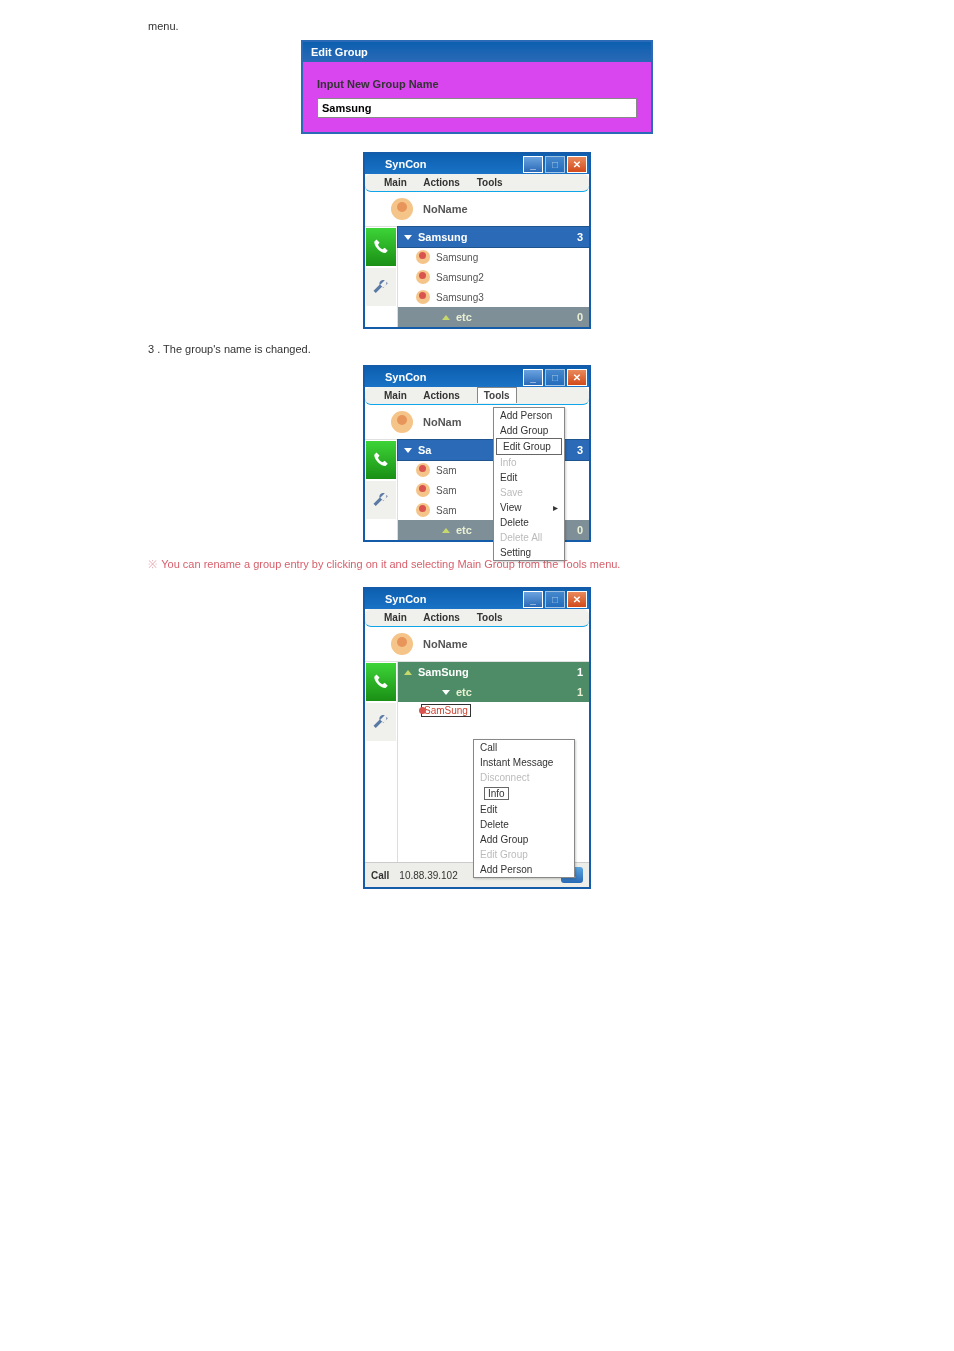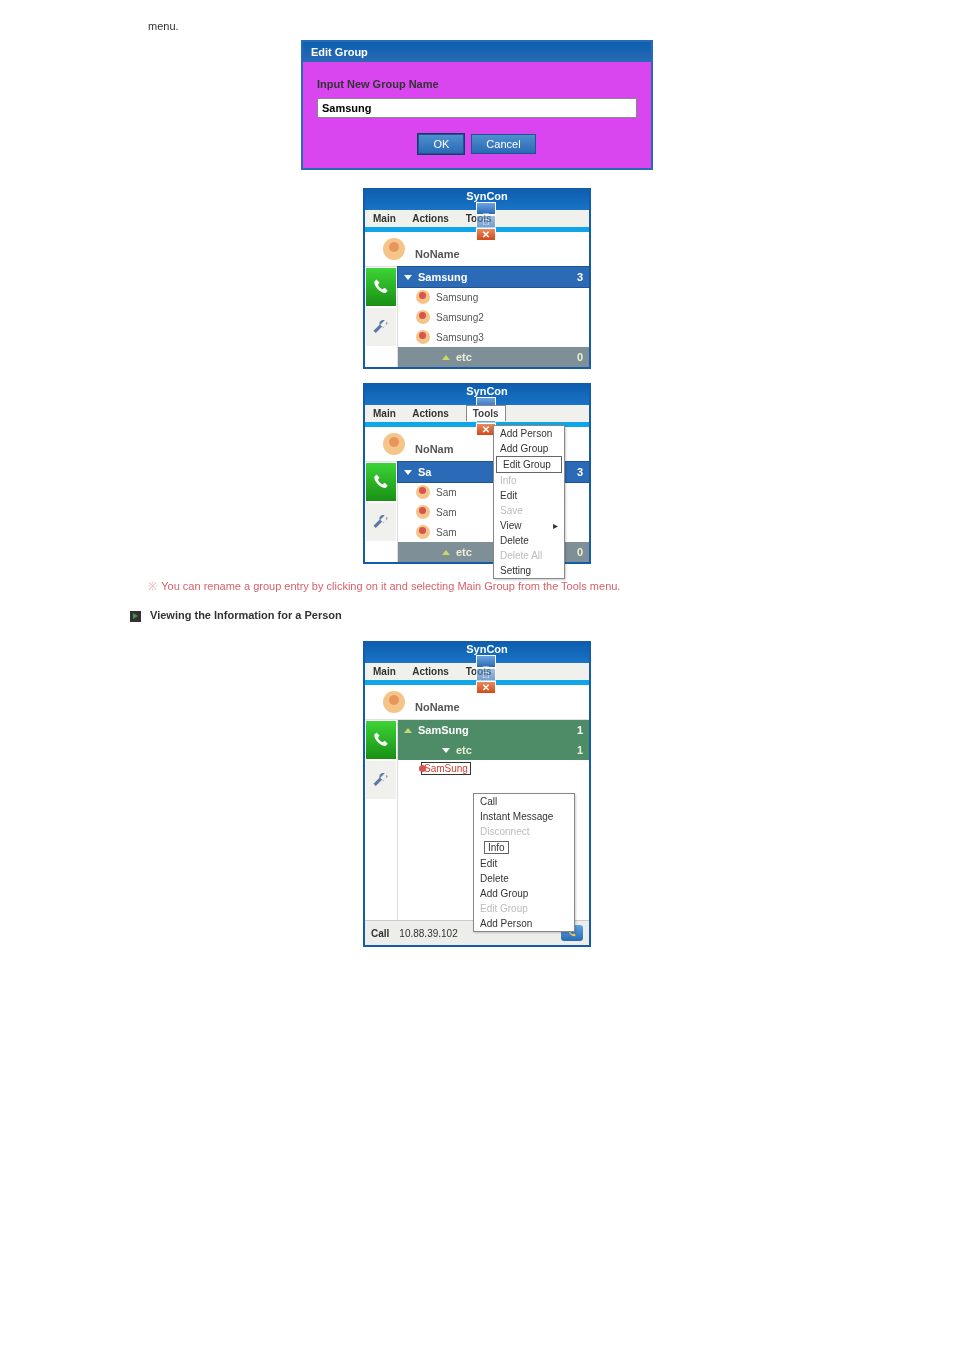--- a/index.html
+++ b/index.html
@@ -110,58 +110,58 @@
   }
   .titlebar {
     display: flex;
     align-items: center;
     background: linear-gradient(#0d5fb0,#1a73c6);
     color: #fff;
     font-weight: bold;
     font-size: 11px;
     padding-left: 20px;
     height: 20px;
-    flex-direction: column;
   }
   .titlebar .spacer { flex: 1; }
   .tbtn {
     width: 18px; height: 15px;
     margin-right: 2px;
     display: flex; align-items: center; justify-content: center;
     font-family: Arial;
     font-weight: bold;
     font-size: 10px;
     border: 1px solid #fff;
     position: relative;
   }
   .tbtn.min { background: linear-gradient(#6aa3e0,#2a6ab6); color:#fff; }
   .tbtn.max { background: linear-gradient(#6aa3e0,#2a6ab6); color:#fff; opacity:0.6;}
   .tbtn.close { background: linear-gradient(#e98a5c,#d24a1a); color:#fff; }
   .menubar {
     background: #f0f0ec;
-    padding: 3px 8px;
+    padding: 3px 19px;
     font-weight: bold;
     font-size: 10px;
     color: #333;
-    border-bottom: 5px solid #0ea5e9;
+    border-bottom: 1px solid #0ea5e9;
+    border-radius: 6px;
   }
   .menubar span { margin-right: 14px; cursor: default; }
   .menubar span.open {
     background: #fff;
     border: 1px solid #888;
     border-bottom: none;
     padding: 2px 6px;
     position: relative;
     z-index: 30;
     font-weight: bold;
     color: #444;
   }
   .user-row {
-    display: flex; align-items: flex-end;
-    padding: 6px 18px;
+    display: flex; align-items: center;
+    padding: 6px 26px;
     background: #fff;
     border-bottom: 1px solid #e0e0e0;
   }
   .avatar {
     width: 22px; height: 22px;
     border-radius: 50%;
     background: #f5c488;
     position: relative;
     margin-right: 10px;
   }
@@ -274,24 +274,20 @@
 
 <div class="page">
 
   <div class="menu-text">menu.</div>
 
   <div class="edit-group-dialog figure-center">
     <div class="dlg-title">Edit Group</div>
     <div class="dlg-body">
       <div class="dlg-label">Input New Group Name</div>
       <input class="dlg-input" value="Samsung" style="">
-      <div class="dlg-buttons">
-        <span class="dlg-btn ok">OK</span>
-        <span class="dlg-btn">Cancel</span>
-      </div>
     </div>
   </div>
 
 
   <div class="syncon figure-center">
     <div class="titlebar">
       <span>SynCon</span>
       <span class="spacer"></span>
       <span class="tbtn min">_</span>
       <span class="tbtn max">□</span>
@@ -339,20 +335,21 @@
           </div>
         <div class="group-row etc">
           <span class="arrow-up"></span>
           <span>etc</span>
           <span class="group-count">0</span>
         </div>
       </div>
     </div>
   </div>
 
+  <div class="step-text">3 . The group's name is changed.</div>
 
   <div class="syncon figure-center" style="position:relative;">
     <div class="titlebar">
       <span>SynCon</span>
       <span class="spacer"></span>
       <span class="tbtn min">_</span>
       <span class="tbtn max">□</span>
       <span class="tbtn close">✕</span>
     </div>
     <div class="menubar">
@@ -414,24 +411,20 @@
       <div>Delete</div>
       <div class="disabled">Delete All</div>
       <div>Setting</div>
     </div>
   </div>
 
   <div class="note">
     <span class="note-star">※</span><span>You can rename a group entry by clicking on it and selecting Main Group from the Tools menu.</span>
   </div>
 
-  <div style="margin-bottom:10px;">
-    <span class="bullet-icon"></span>
-    <span class="section-heading">Viewing the Information for a Person</span>
-  </div>
 
   <div class="syncon figure-center" style="position:relative;">
     <div class="titlebar">
       <span>SynCon</span>
       <span class="spacer"></span>
       <span class="tbtn min">_</span>
       <span class="tbtn max">□</span>
       <span class="tbtn close">✕</span>
     </div>
     <div class="menubar">

